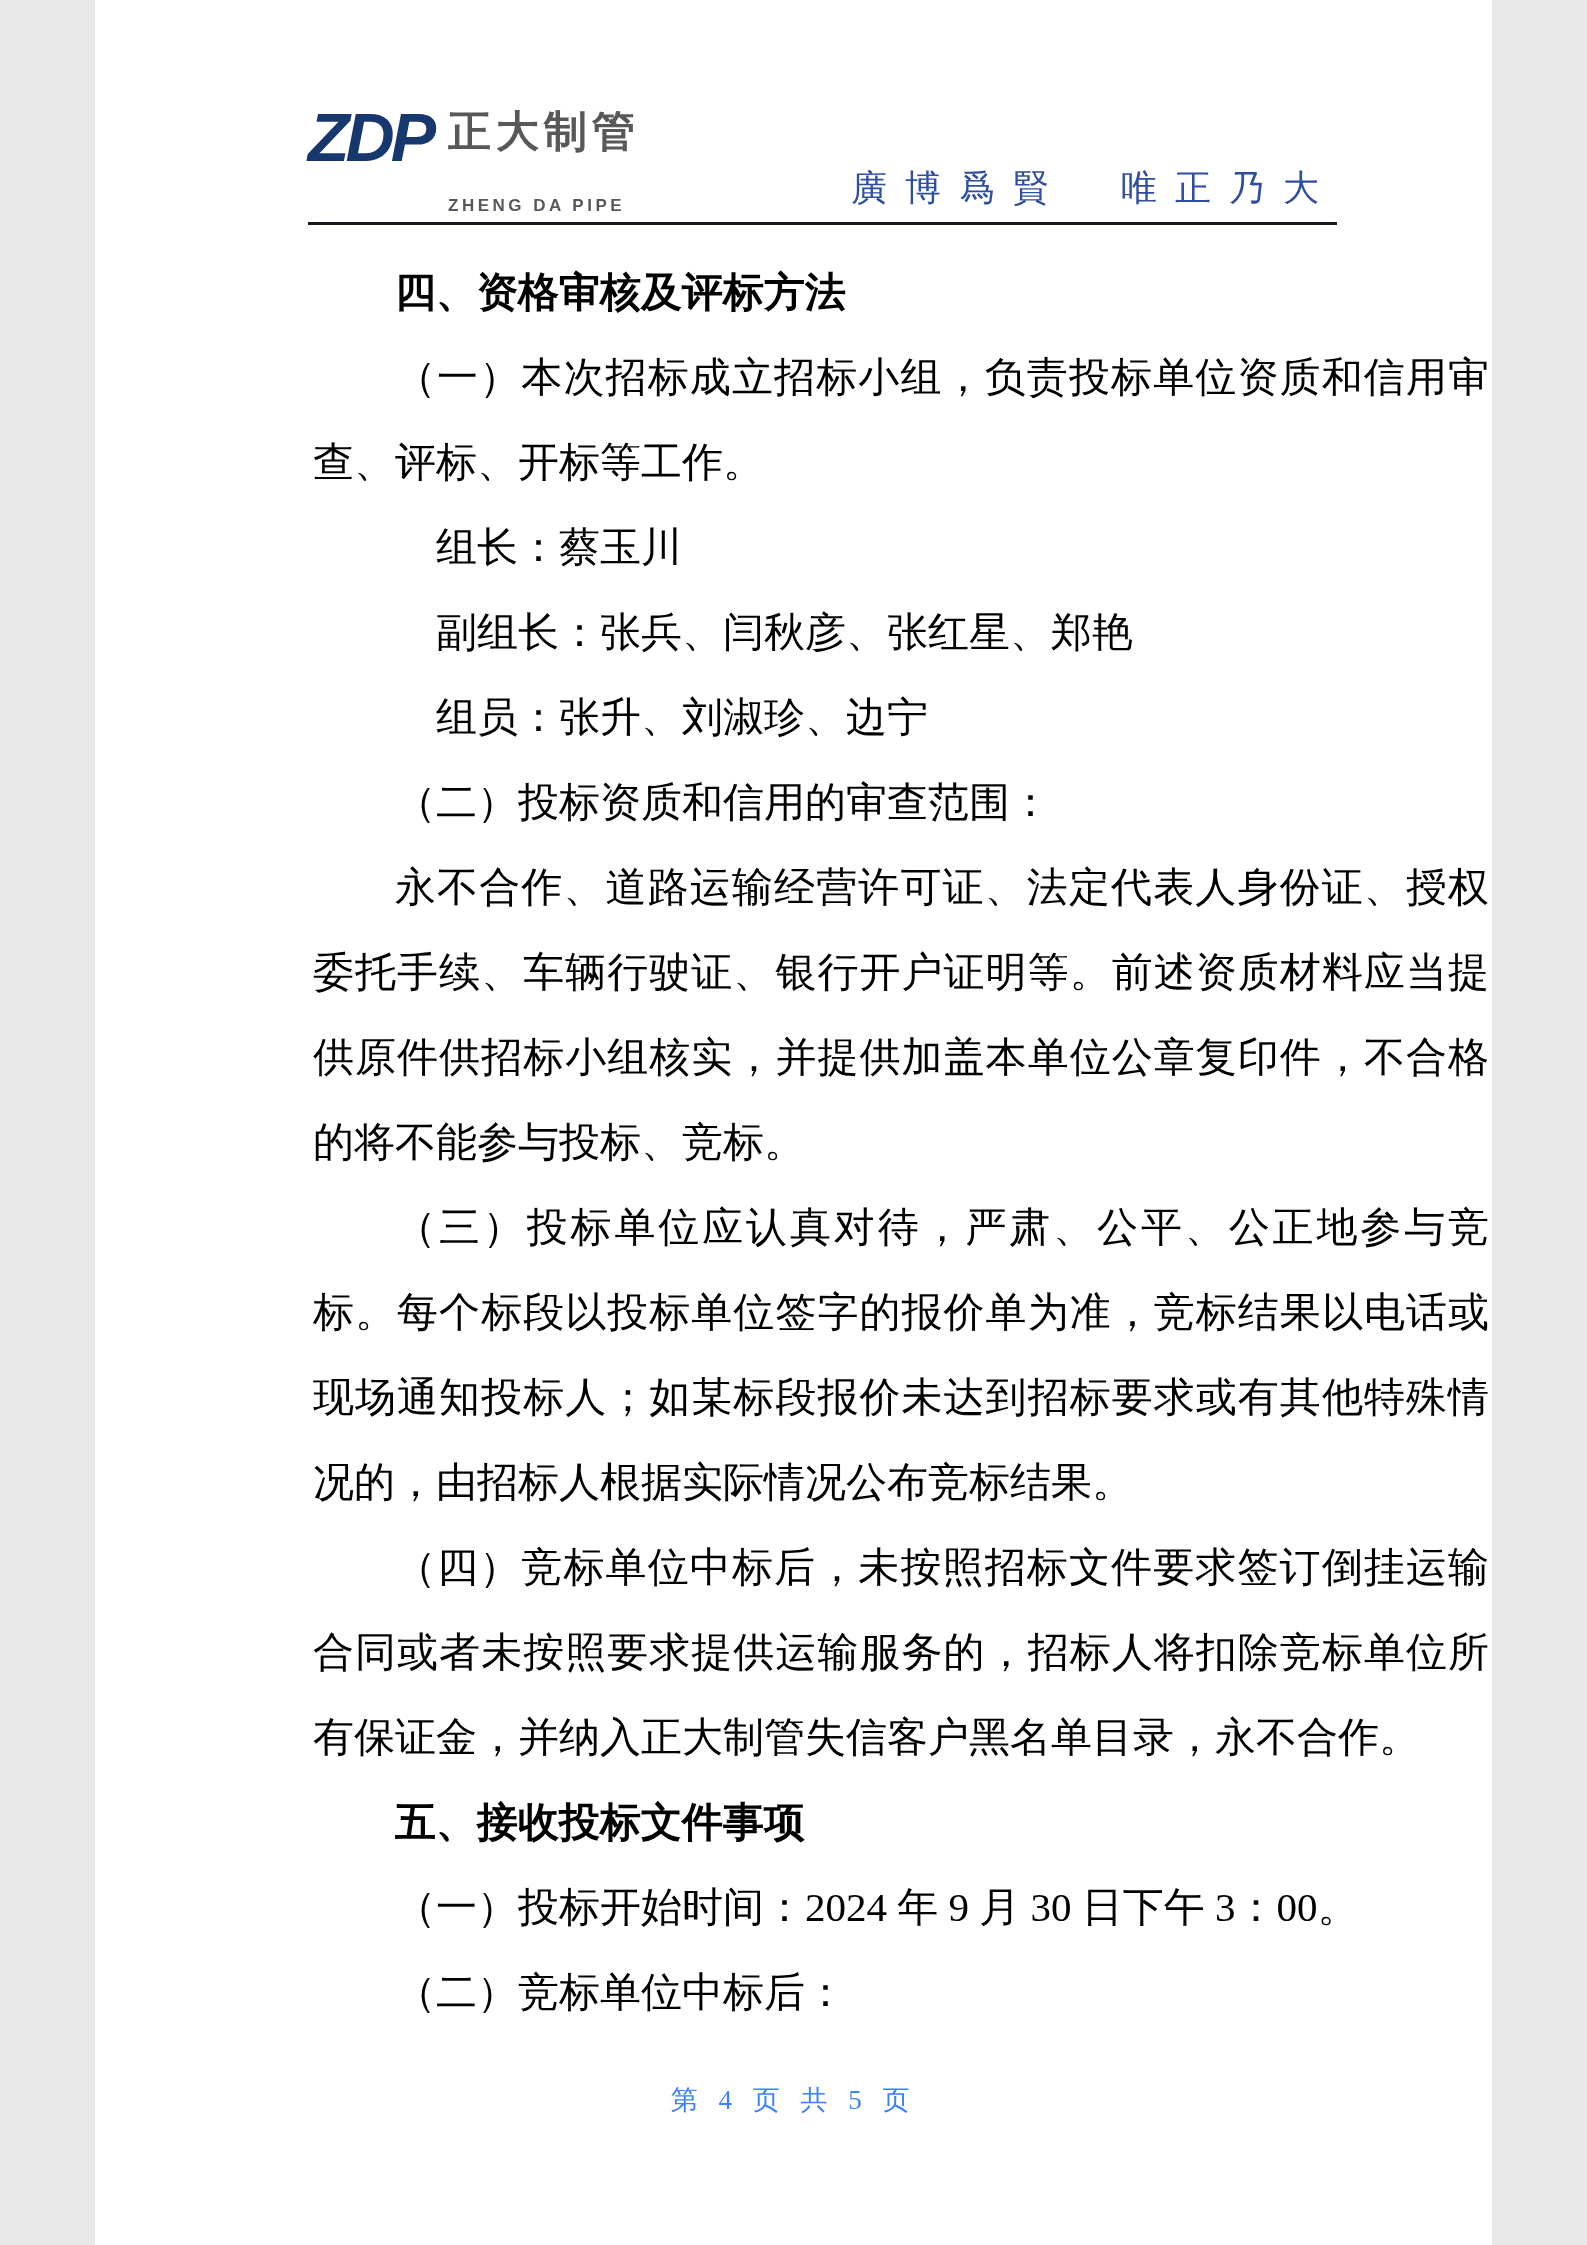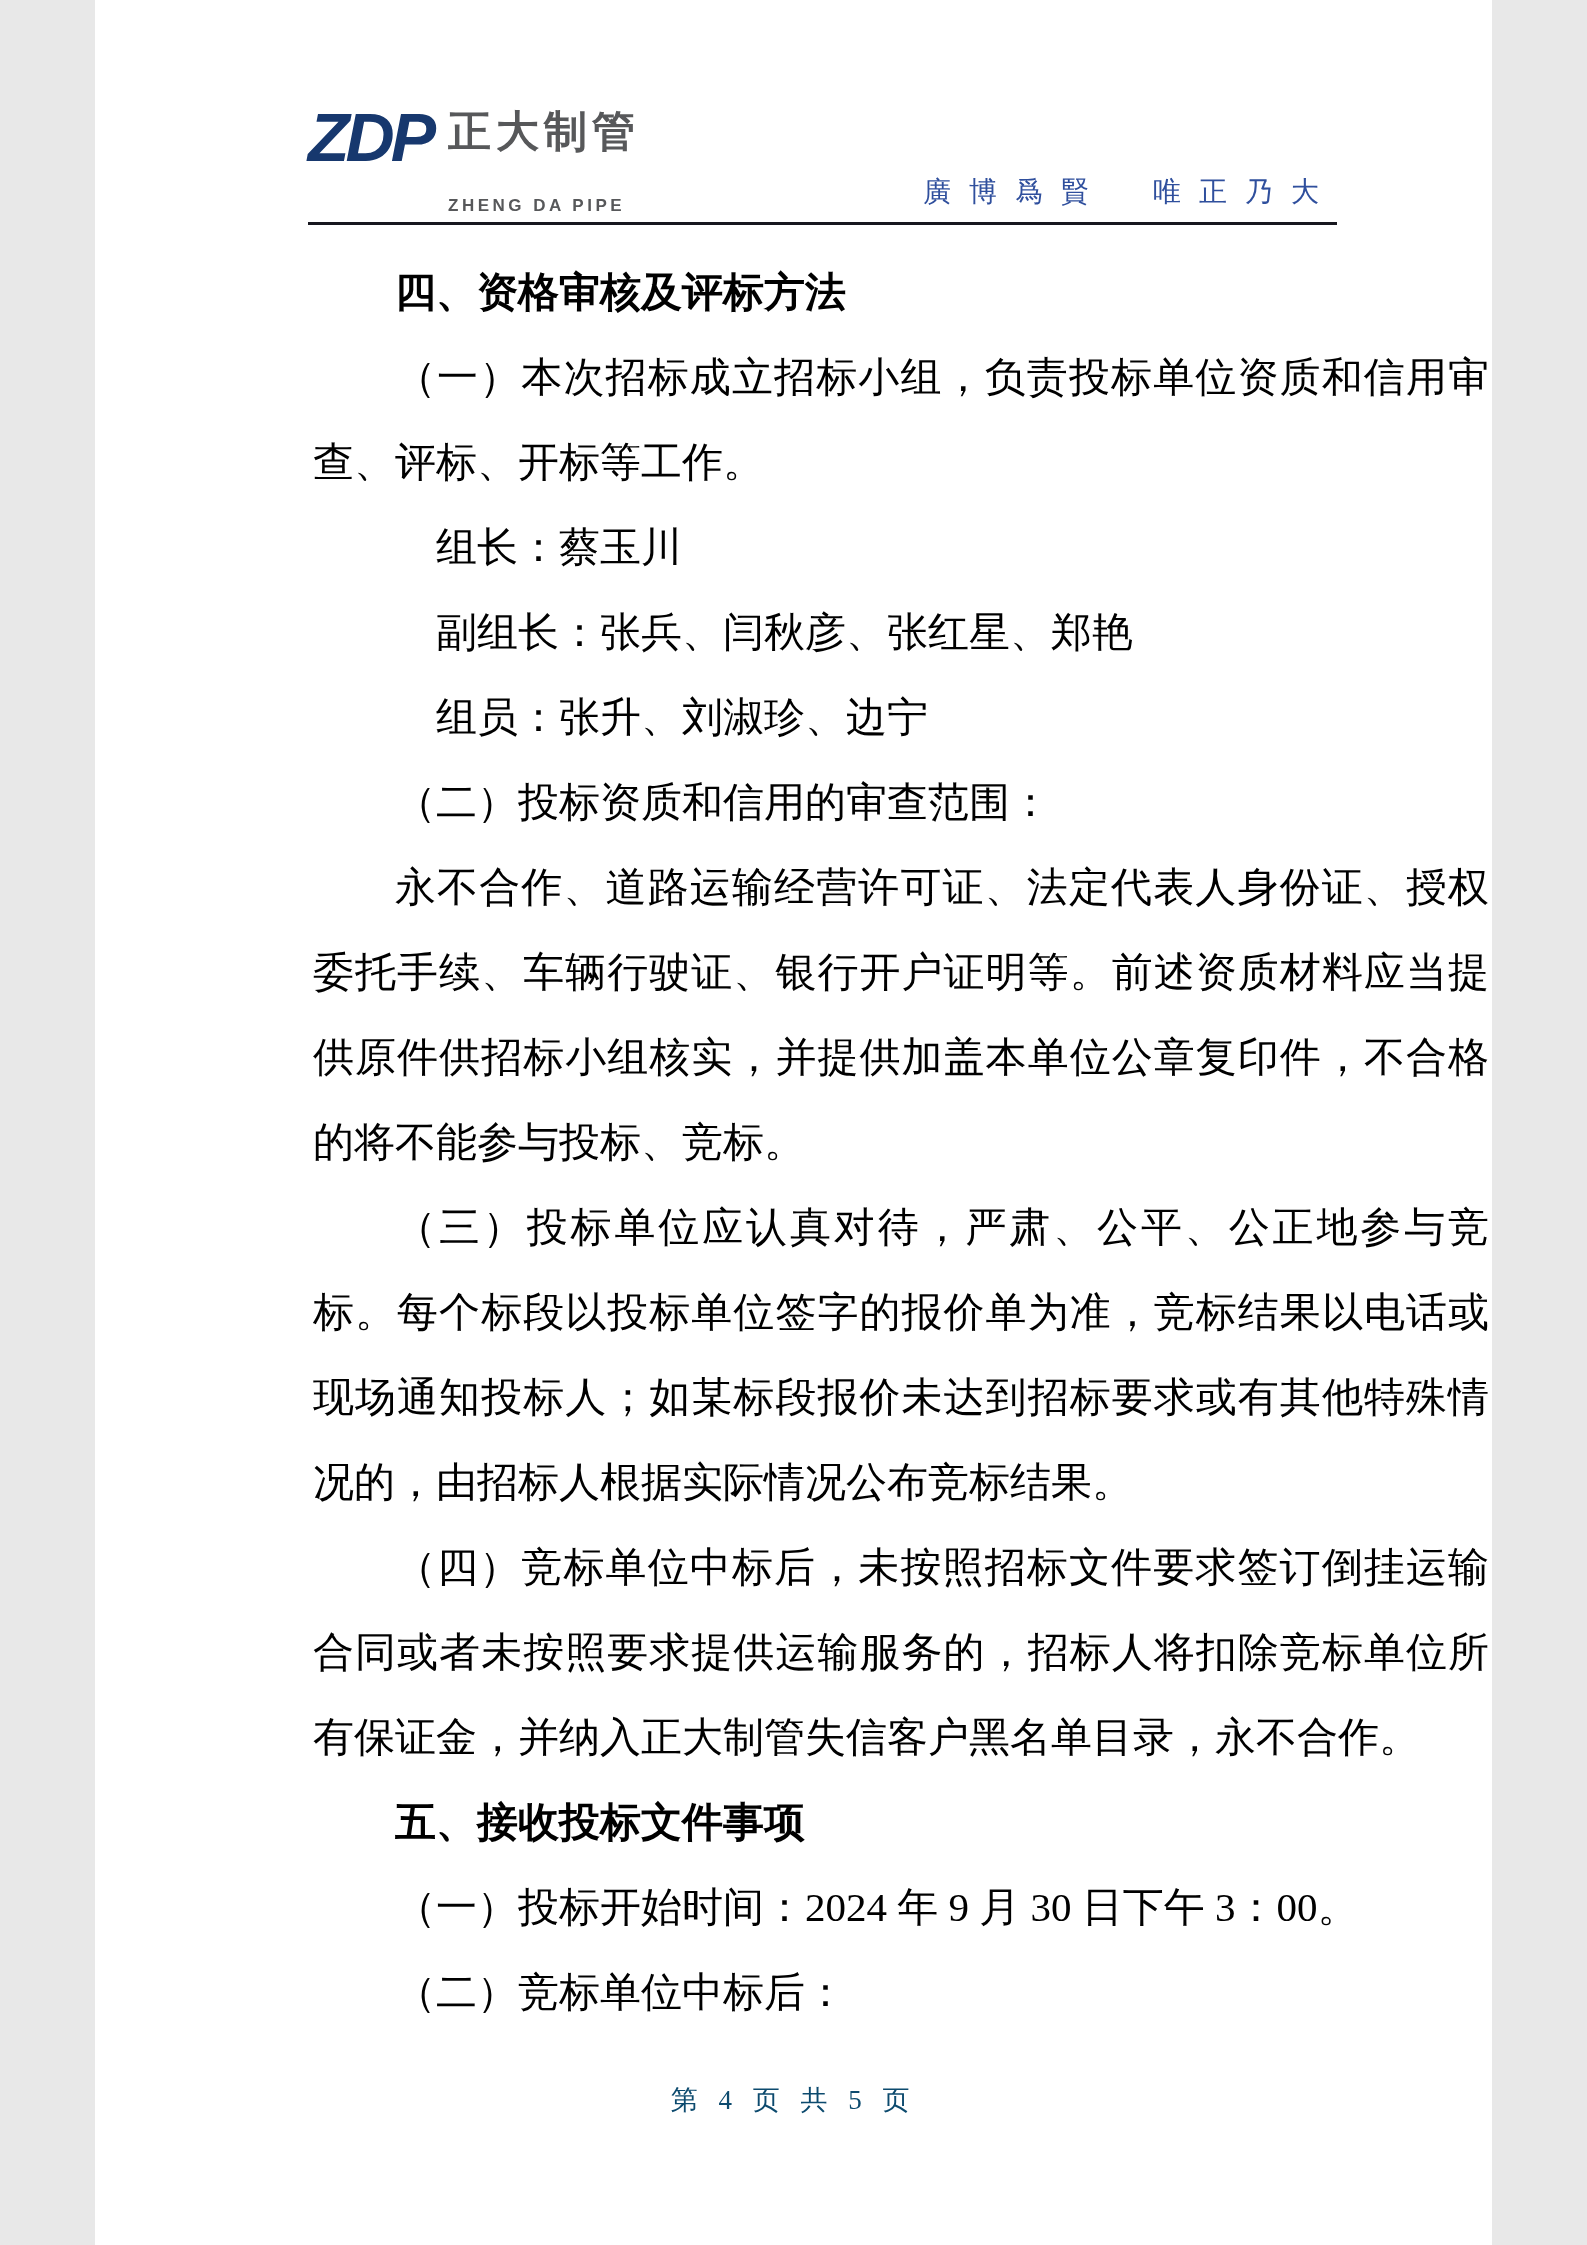--- a/index.html
+++ b/index.html
@@ -48,21 +48,21 @@
   }
   .logo-en {
     font-family: "Liberation Sans", "DejaVu Sans", sans-serif;
     font-weight: bold;
     font-size: 17px;
     letter-spacing: 3.5px;
     margin-top: 11px;
     color: #57585a;
   }
   .motto {
-    font-size: 28px;
+    font-size: 36px;
     line-height: 1;
     letter-spacing: 18px;
     padding-bottom: 10px;
     white-space: nowrap;
     color: #2f4f9d;
   }
 
   
   .doc {
     position: absolute;
@@ -81,21 +81,21 @@
 
   
   .footer {
     position: absolute;
     left: 0;
     right: 0;
     top: 2082px;
     text-align: center;
     font-size: 27px;
     letter-spacing: 7px;
-    color: #0c4a6e;
+    color: #3b82f6;
   }
 </style>
 </head>
 <body>
 
 <div class="page">
 
   <div class="header">
     <div class="logo">
       <span class="logo-acronym">ZDP</span>

